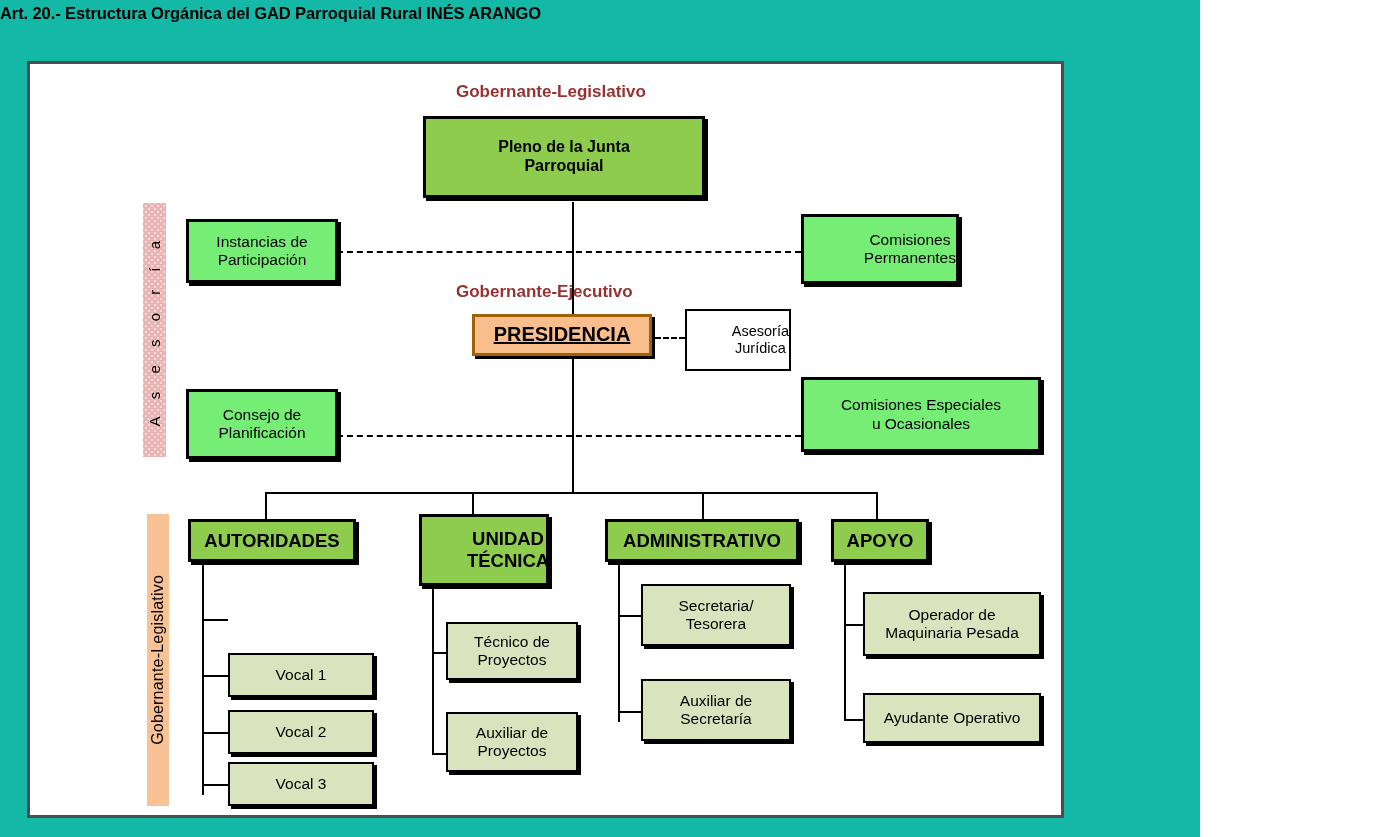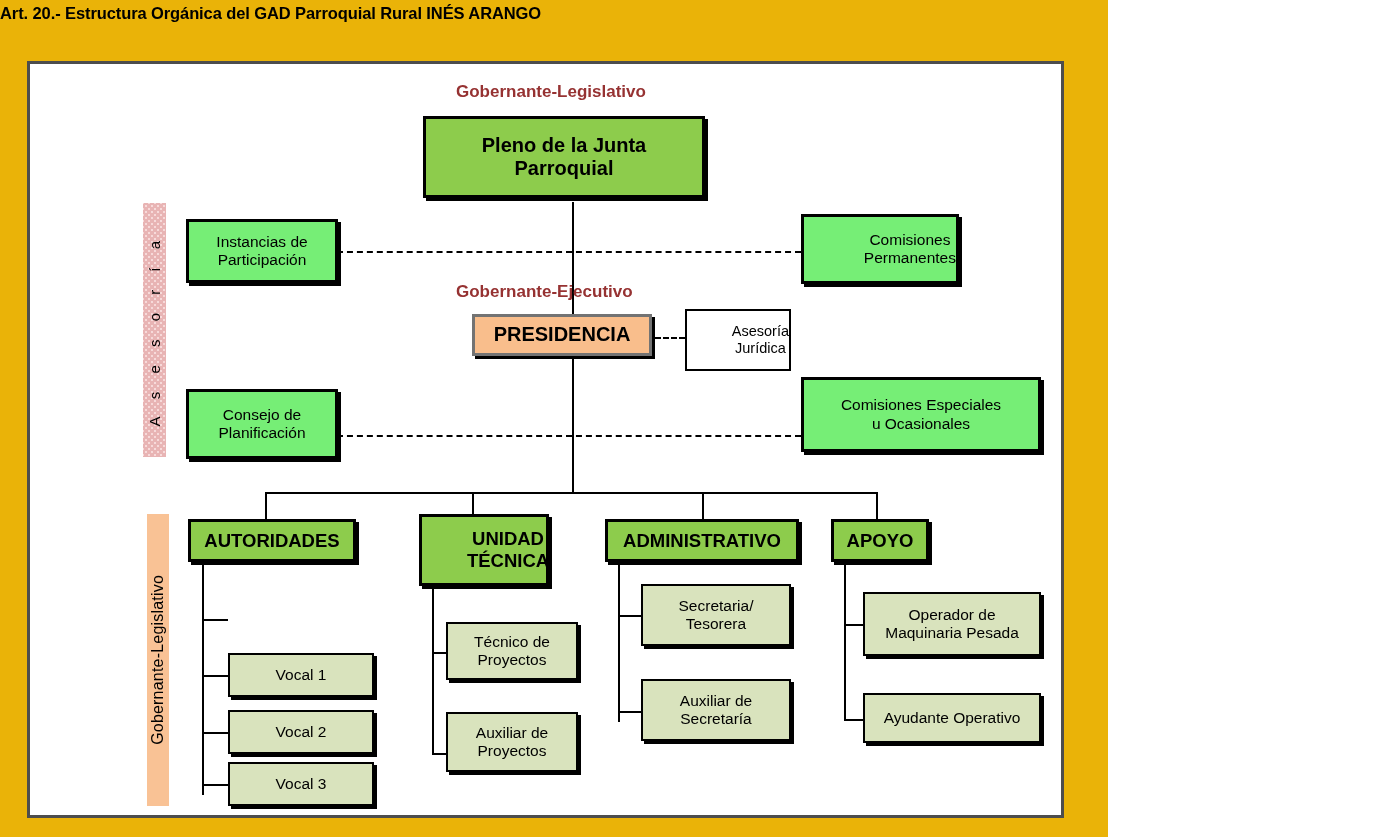--- a/index.html
+++ b/index.html
@@ -3,24 +3,24 @@
 <meta charset="utf-8">
 <style>
   html, body {
     margin: 0;
     padding: 0;
     background: #ffffff;
     font-family: "Liberation Sans", sans-serif;
   }
   #page {
     position: relative;
-    width: 1108px;
+    width: 1200px;
     height: 837px;
     overflow: hidden;
-    background: #eab308;
+    background: #14b8a6;
   }
 
   
   #doc-title {
     position: absolute;
     left: 0px;
     top: 4px;
     font-size: 16.5px;
     font-weight: bold;
     color: #000000;
@@ -69,23 +69,24 @@
 
   .box-pale {
     background: #D9E3BD;
     border: 2px solid #000000;
     box-shadow: 3px 3px 0 0 #000000;
     font-weight: normal;
   }
 
   .box-orange {
     background: #F9BE8C;
-    border: 3px solid #737373;
+    border: 3px solid #a16207;
     box-shadow: 3px 3px 0 0 #000000;
     font-weight: bold;
+    text-decoration: underline;
   }
 
   .box-white {
     background: #ffffff;
     border: 2px solid #000000;
     font-weight: normal;
   }
 
   
   .caption {
@@ -192,21 +193,21 @@
 
     <div class="vline" style="left:235px; top:428px; height:29px;"></div>
     <div class="vline" style="left:442px; top:428px; height:24px;"></div>
     <div class="vline" style="left:672px; top:428px; height:29px;"></div>
     <div class="vline" style="left:846px; top:428px; height:29px;"></div>
 
     <div class="dashline" style="left:307px; top:187px; width:464px;"></div>
     <div class="dashline" style="left:307px; top:371px; width:464px;"></div>
     <div class="dashline" style="left:625px; top:273px; width:30px;"></div>
 
-    <div class="box box-green" style="left:393px; top:52px; width:282px; height:82px; font-size:20px;">
+    <div class="box box-green" style="left:393px; top:52px; width:282px; height:82px; font-size:16px;">
       <div>
         <div>Pleno de la Junta</div>
         <div>Parroquial</div>
       </div>
     </div>
 
     <div class="box box-orange" style="left:442px; top:250px; width:180px; height:42px; font-size:20px;">
       <div>PRESIDENCIA</div>
     </div>
 

